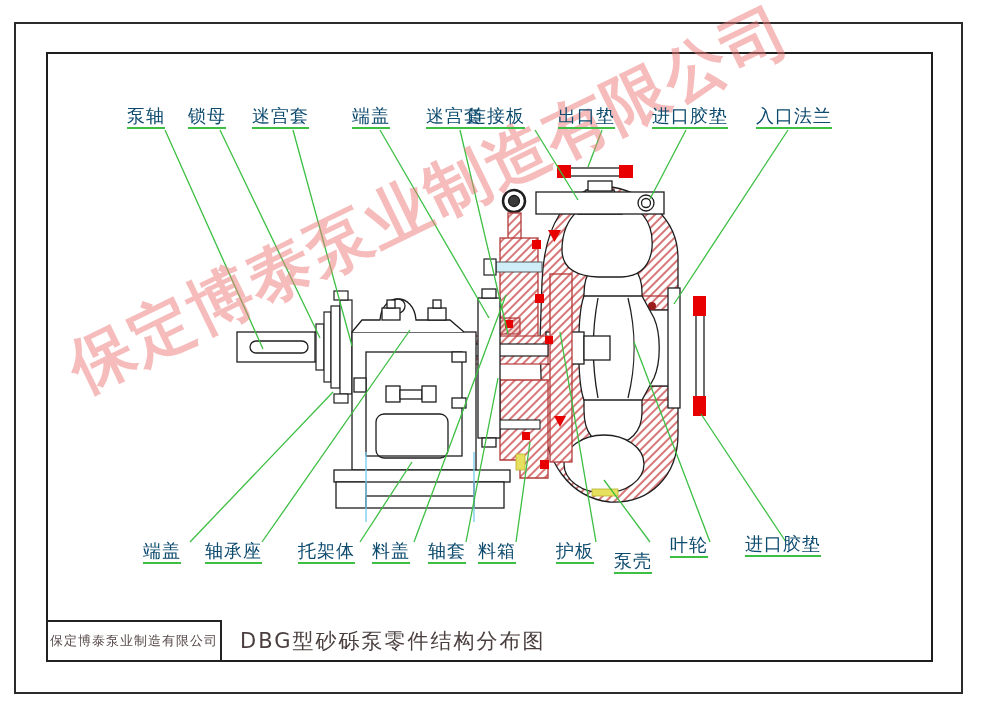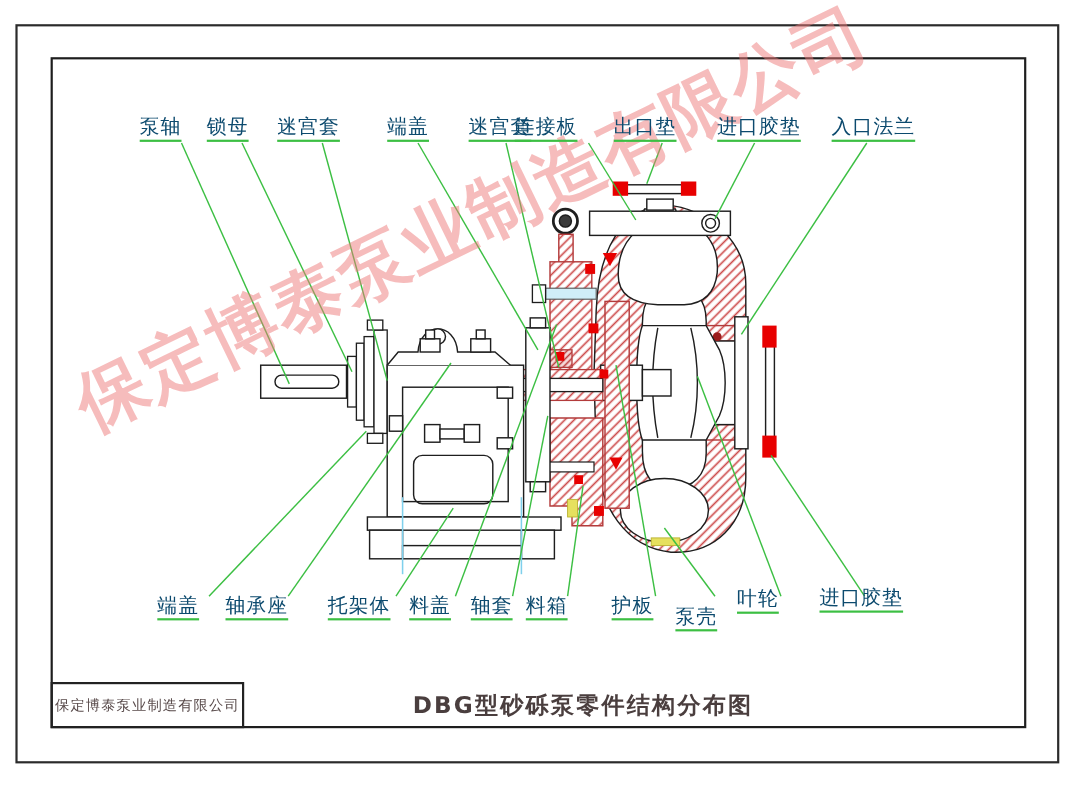--- a/index.html
+++ b/index.html
@@ -14,21 +14,21 @@
   .watermark{position:absolute;left:120px;top:300px;width:780px;z-index:3;
        font-size:64px;font-weight:bold;letter-spacing:2px;white-space:nowrap;
        color:rgba(238,122,122,0.50);transform:rotate(-26deg);transform-origin:40px 160px;
        pointer-events:none;}
   .part-label{position:absolute;z-index:4;color:#0c4a6e;font-size:18px;line-height:20px;
        letter-spacing:1px;padding-bottom:1px;border-bottom:2px solid #3cbf43;white-space:nowrap;}
   .titlebar-company{position:absolute;left:46px;top:620px;width:176px;height:42px;z-index:4;
        border:2px solid #222;box-sizing:border-box;display:flex;align-items:center;
        justify-content:center;font-size:13px;color:#584a4a;letter-spacing:1px;}
   .titlebar-title{position:absolute;left:240px;top:627px;width:580px;z-index:4;
-       text-align:center;font-size:21px;color:#4a3e3e;letter-spacing:2px;font-weight:bold;}
+       text-align:left;font-size:21px;color:#4a3e3e;letter-spacing:2px;}
 </style>
 </head>
 <body>
 
 <div class="stage">
 
   <div class="border-outer"></div>
   <div class="border-inner"></div>
 
   <svg class="drawing-svg" viewBox="0 0 985 715" xmlns="http://www.w3.org/2000/svg">

